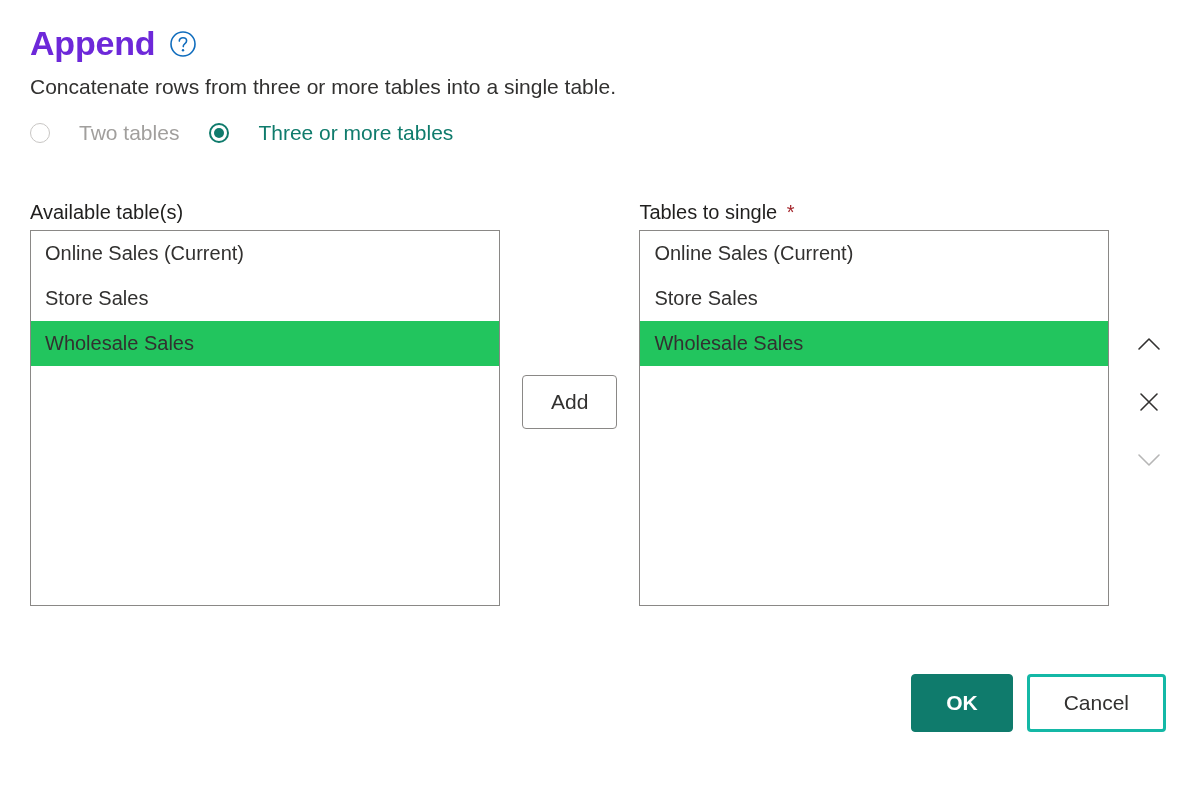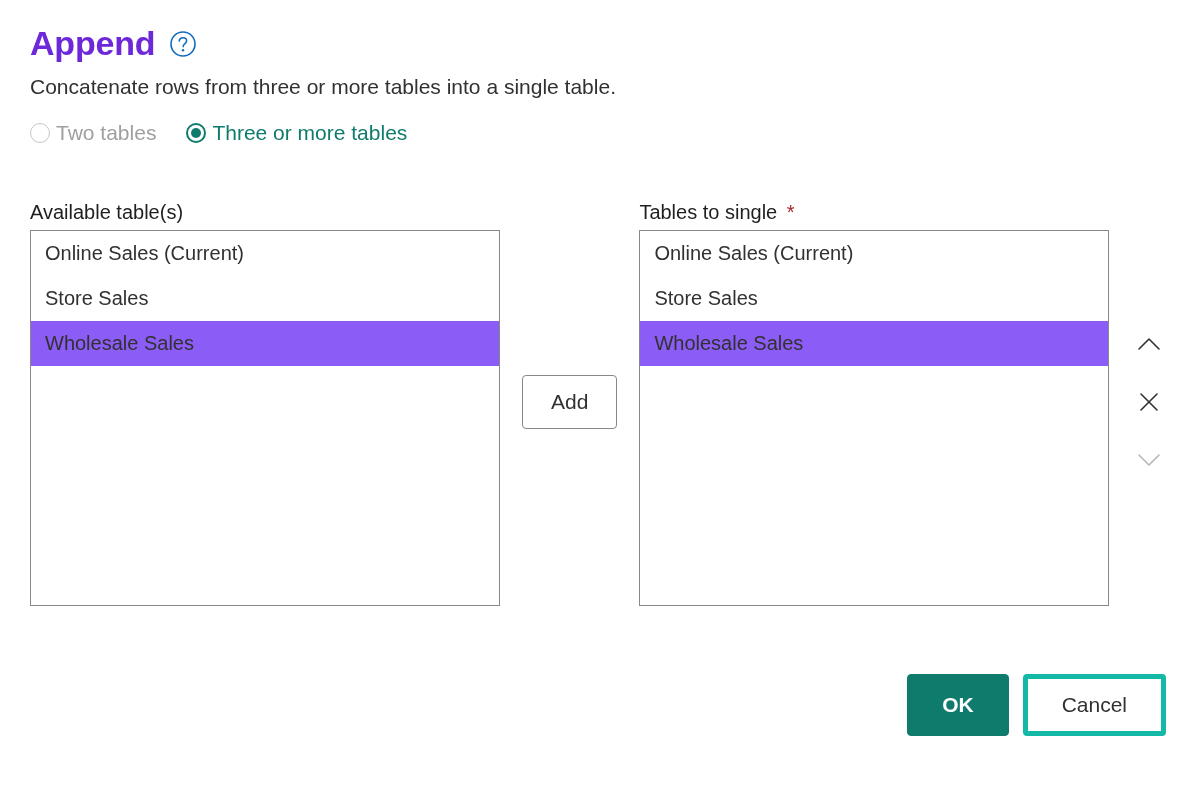--- a/index.html
+++ b/index.html
@@ -66,21 +66,21 @@
   }
   .radio.selected .radio-circle {
     border: 2px solid #0f7b6c;
   }
   .radio.selected .radio-dot {
     width: 10px;
     height: 10px;
     border-radius: 50%;
     background: #0f7b6c;
   }
-  .radio-label { color: #323130; }
+  .radio-label { color: #323130; margin-left: 23px; }
   .radio.disabled .radio-label { color: #a19f9d; }
   .radio.selected .radio-label { color: #0f7b6c; }
   .radio.disabled .radio-circle { border: 1px solid #c8c6c4; }
 
   .lists-row {
     display: flex;
     align-items: flex-start;
     gap: 22px;
   }
   .list-col {
@@ -106,21 +106,21 @@
   }
   .list-item {
     padding: 9px 14px;
     font-size: 20px;
     color: #323130;
     cursor: pointer;
     line-height: 1.35;
     user-select: none;
   }
   .list-item.selected {
-    background: #8b5cf6;
+    background: #22c55e;
   }
   .middle-col {
     display: flex;
     align-items: center;
     justify-content: center;
     padding-top: 26px;
     width: 126px;
     height: 376px;
   }
   .add-btn {
@@ -175,21 +175,21 @@
     min-width: 96px;
   }
   .btn-primary {
     background: #0f7b6c;
     border: 1px solid #0f7b6c;
     color: #ffffff;
     font-weight: 600;
   }
   .btn-secondary {
     background: #ffffff;
-    border: 5px solid #14b8a6;
+    border: 3px solid #14b8a6;
     color: #323130;
   }
 </style>
 </head>
 <body>
 
 <div class="dialog">
 
   <div class="title-row">
     <div class="title">Append</div>

